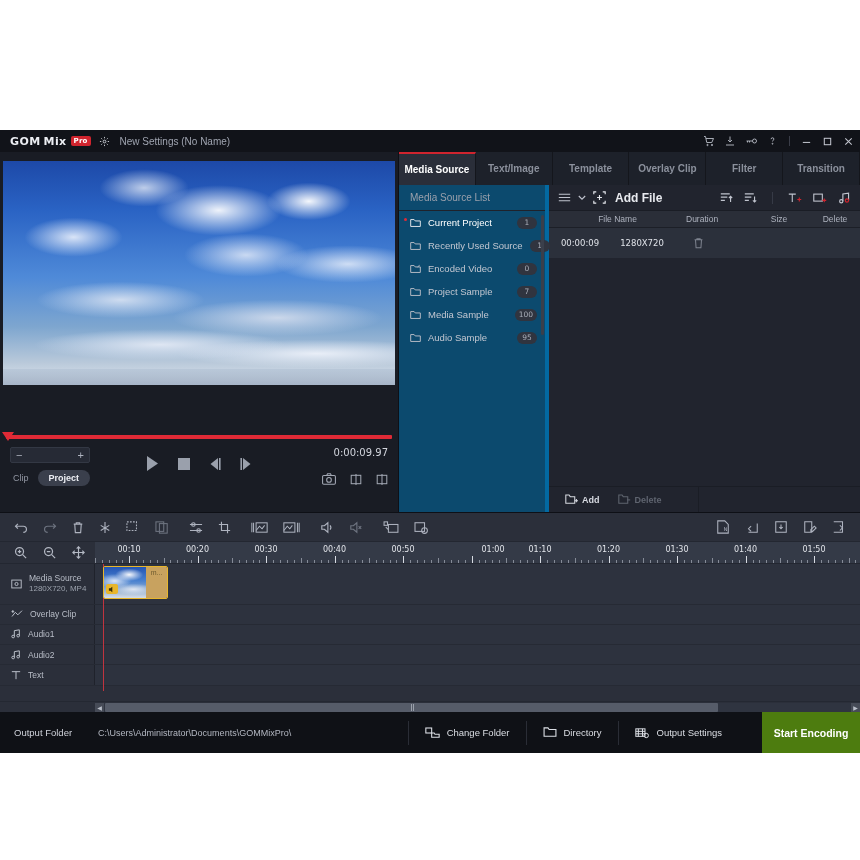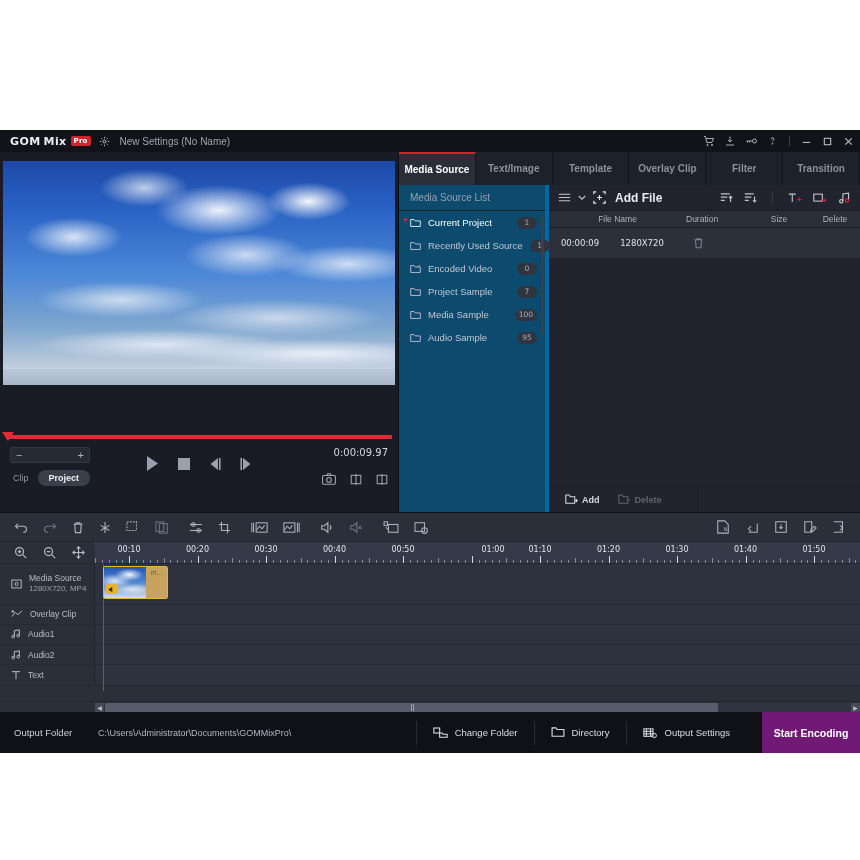--- a/index.html
+++ b/index.html
@@ -143,22 +143,22 @@
   .hsb .grip{position:absolute;left:50%;top:1px;width:4px;height:7px;
        background:repeating-linear-gradient(90deg,#9aa0ab 0 1px,transparent 1px 2px);}
 
   
   .footer{height:41px;background:#0f1116;display:flex;align-items:center;padding-left:14px;}
   .of-label{font-size:9.5px;color:#cfd2da;}
   .of-path{font-size:9px;color:#b3b7c1;margin-left:26px;}
   .footer .spacer{flex:1;}
   .fbtn{display:flex;align-items:center;gap:7px;font-size:9.5px;color:#dcdfe5;padding:0 16px;height:24px;
         border-left:1px solid #2a2d36;}
-  .encode{width:98px;height:41px;background:#701a75;color:#fff;font-size:10.5px;font-weight:bold;
-        display:flex;align-items:center;justify-content:center;margin-left:16px;}
+  .encode{width:98px;height:41px;background:#4d7c0f;color:#fff;font-size:10.5px;font-weight:bold;
+        display:flex;align-items:center;justify-content:center;margin-left:24px;}
   svg{display:block;}
 </style>
 </head>
 <body>
 
 <div id="app">
 
   <div class="titlebar">
     <div class="logo">
       <span>GOM</span><span class="mix">Mix</span><span class="pro">Pro</span>

